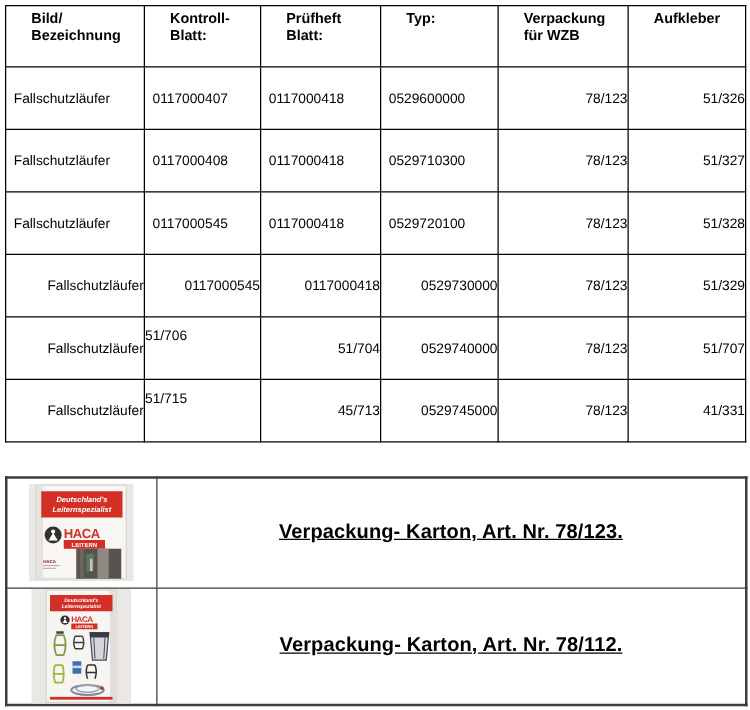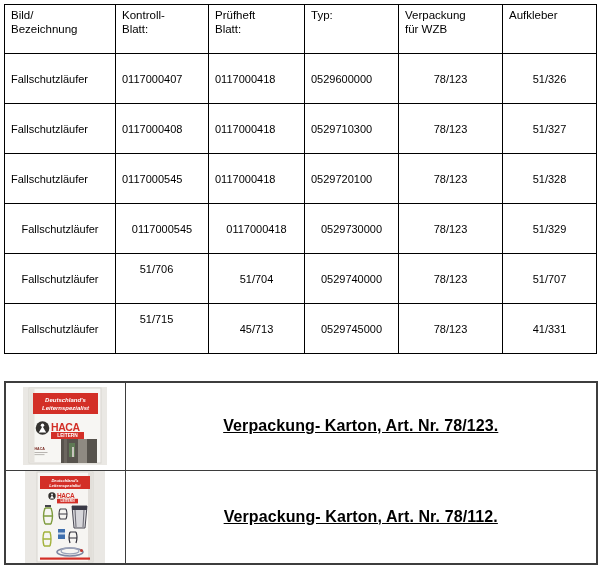--- a/index.html
+++ b/index.html
@@ -10,27 +10,27 @@
   }
   .page{padding:4px 0 0 4px;}
   table{border-collapse:collapse;table-layout:fixed;}
 
   
   .parts{width:592px;border:1.5px solid #000;margin-bottom:27px;}
   .parts th,.parts td{border:1px solid #000;overflow:hidden;}
   .parts thead tr{height:49px;}
   .parts tbody tr{height:50px;margin-left:28px;}
   .parts th{
-    font-size:11.5px;font-weight:normal;text-align:left;vertical-align:top;
-    padding:3px 2px 0 6px;white-space:pre-line;line-height:1.25;
+    font-size:11.5px;font-weight:bold;text-align:left;vertical-align:top;
+    padding:3px 2px 0 20px;white-space:pre-line;line-height:1.25;
   }
   .parts td{font-size:11px;vertical-align:middle;padding:0;}
   .al{text-align:left;padding-left:6px !important;}
-  .ac{text-align:center;}
-  .atr{text-align:center;vertical-align:top !important;padding-top:9px !important;padding-right:11px !important;}
+  .ac{text-align:right;}
+  .atr{text-align:left;vertical-align:top !important;padding-top:9px !important;padding-right:11px !important;}
 
   
   .pack{width:592px;border:2px solid #3d3d3d;}
   .pack td{border:1.5px solid #3d3d3d;padding:0;overflow:hidden;}
   .pack tr.r1{height:88px;}
   .pack tr.r2{height:92px;}
   .img-cell{text-align:left;vertical-align:middle;}
   .img-cell svg{display:block;margin:0 auto;}
   .cap-cell{text-align:center;vertical-align:middle;}
   .caption{font-weight:bold;text-decoration:underline;font-size:16px;letter-spacing:0.1px;}

